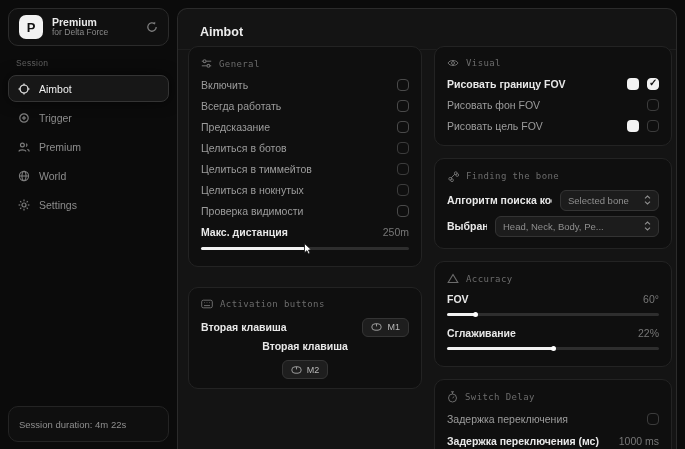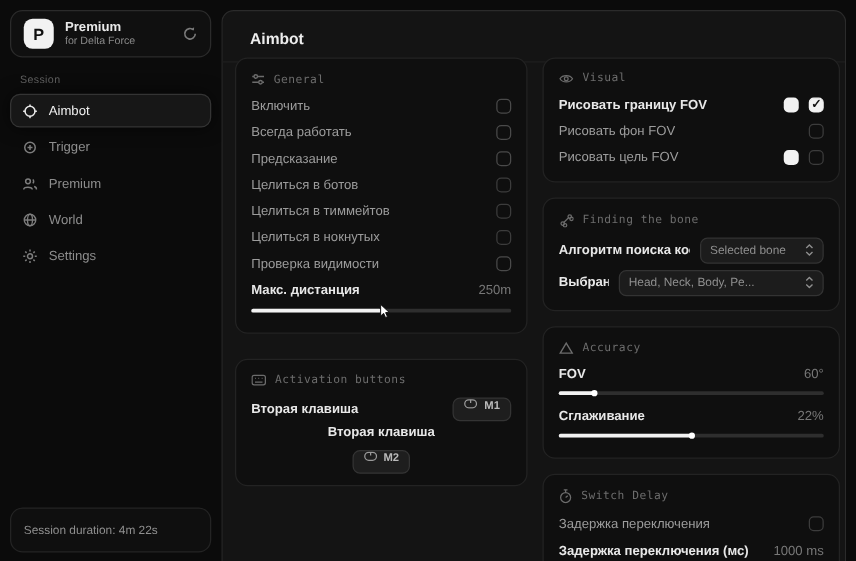--- a/index.html
+++ b/index.html
@@ -87,23 +87,23 @@
   .swatch { width:12px; height:12px; border-radius:4px; background:#f2f2f2; flex:none; cursor:pointer; }
 
   
   .slider { position:relative; height:3px; border-radius:2px; background:#2e2e2e; margin:5px 0 7px 0; cursor:pointer; }
   .slider-fill { position:absolute; left:0; top:0; height:3px; border-radius:2px; background:#f2f2f2; }
   .slider-thumb { position:absolute; top:-1px; width:5px; height:5px; border-radius:50%; background:#fff; }
   .cursor { position:absolute; top:-4px; pointer-events:none; }
 
   
   .key-badge {
-    display:flex; gap:5px; height:19px; padding:0 8px;
+    display:flex; align-items:center; gap:5px; height:19px; padding:0 8px;
     background:#1e1e1e; border:1px solid #343434; border-radius:6px;
-    font-size:9px; font-weight:bold; color:#b9b9b9; cursor:pointer;
+    font-size:9px; font-weight:normal; color:#b9b9b9; cursor:pointer;
   }
   .key-badge .bicon { color:#9a9a9a; }
 
   
   .select-row { min-height:26px; }
   .select {
     display:flex; align-items:center; justify-content:space-between; gap:6px;
     height:21px; padding:0 7px; background:#1c1c1c; border:1px solid #333;
     border-radius:6px; font-size:9.5px; color:#8f8f8f; cursor:pointer; flex:none;
     white-space:nowrap; overflow:hidden;

